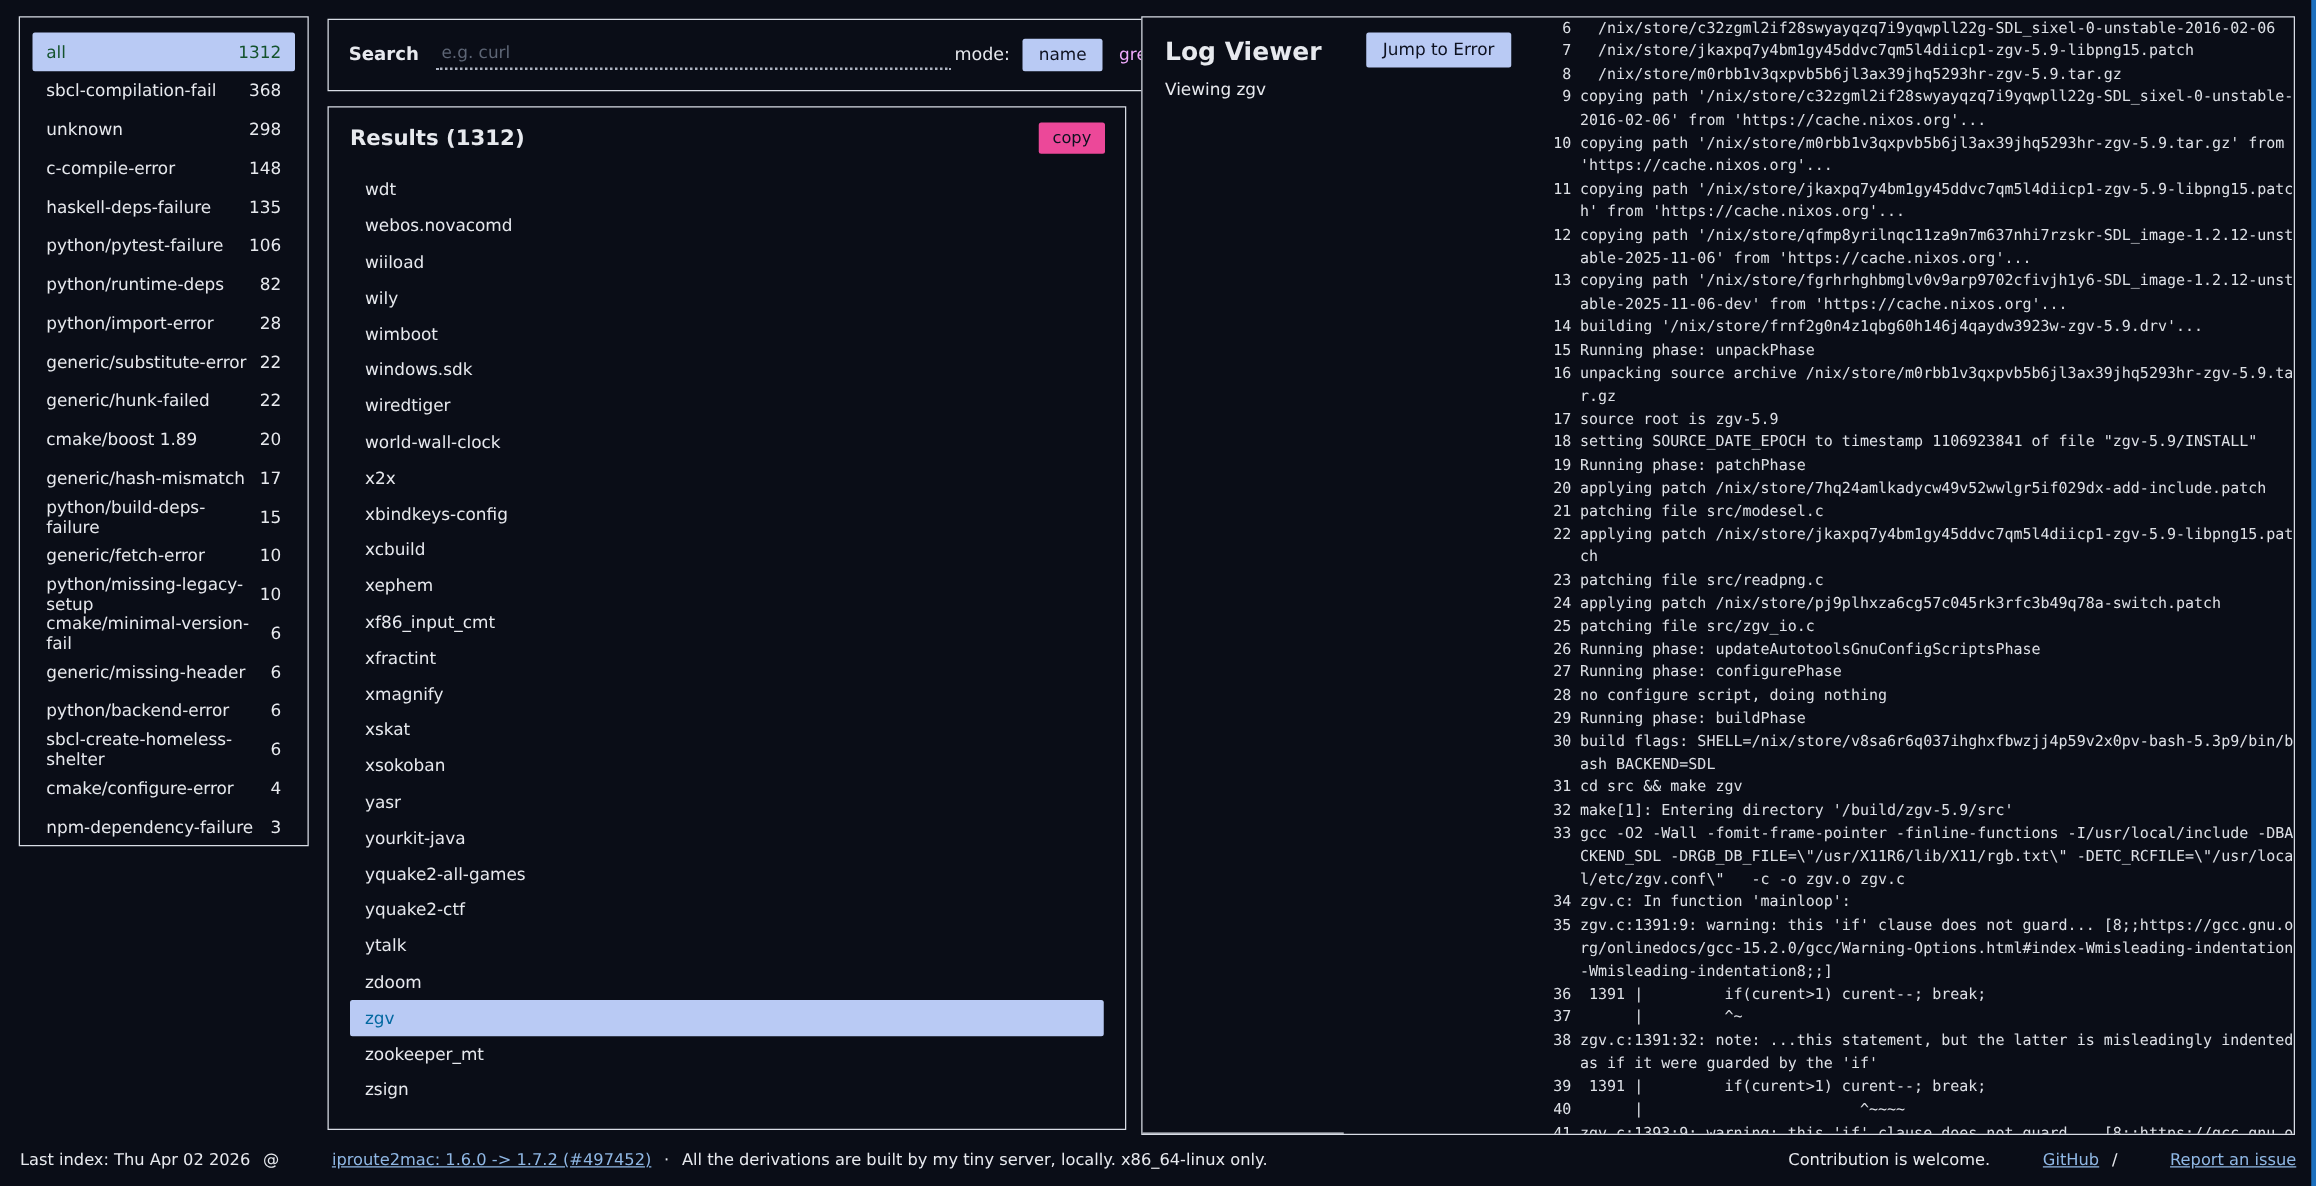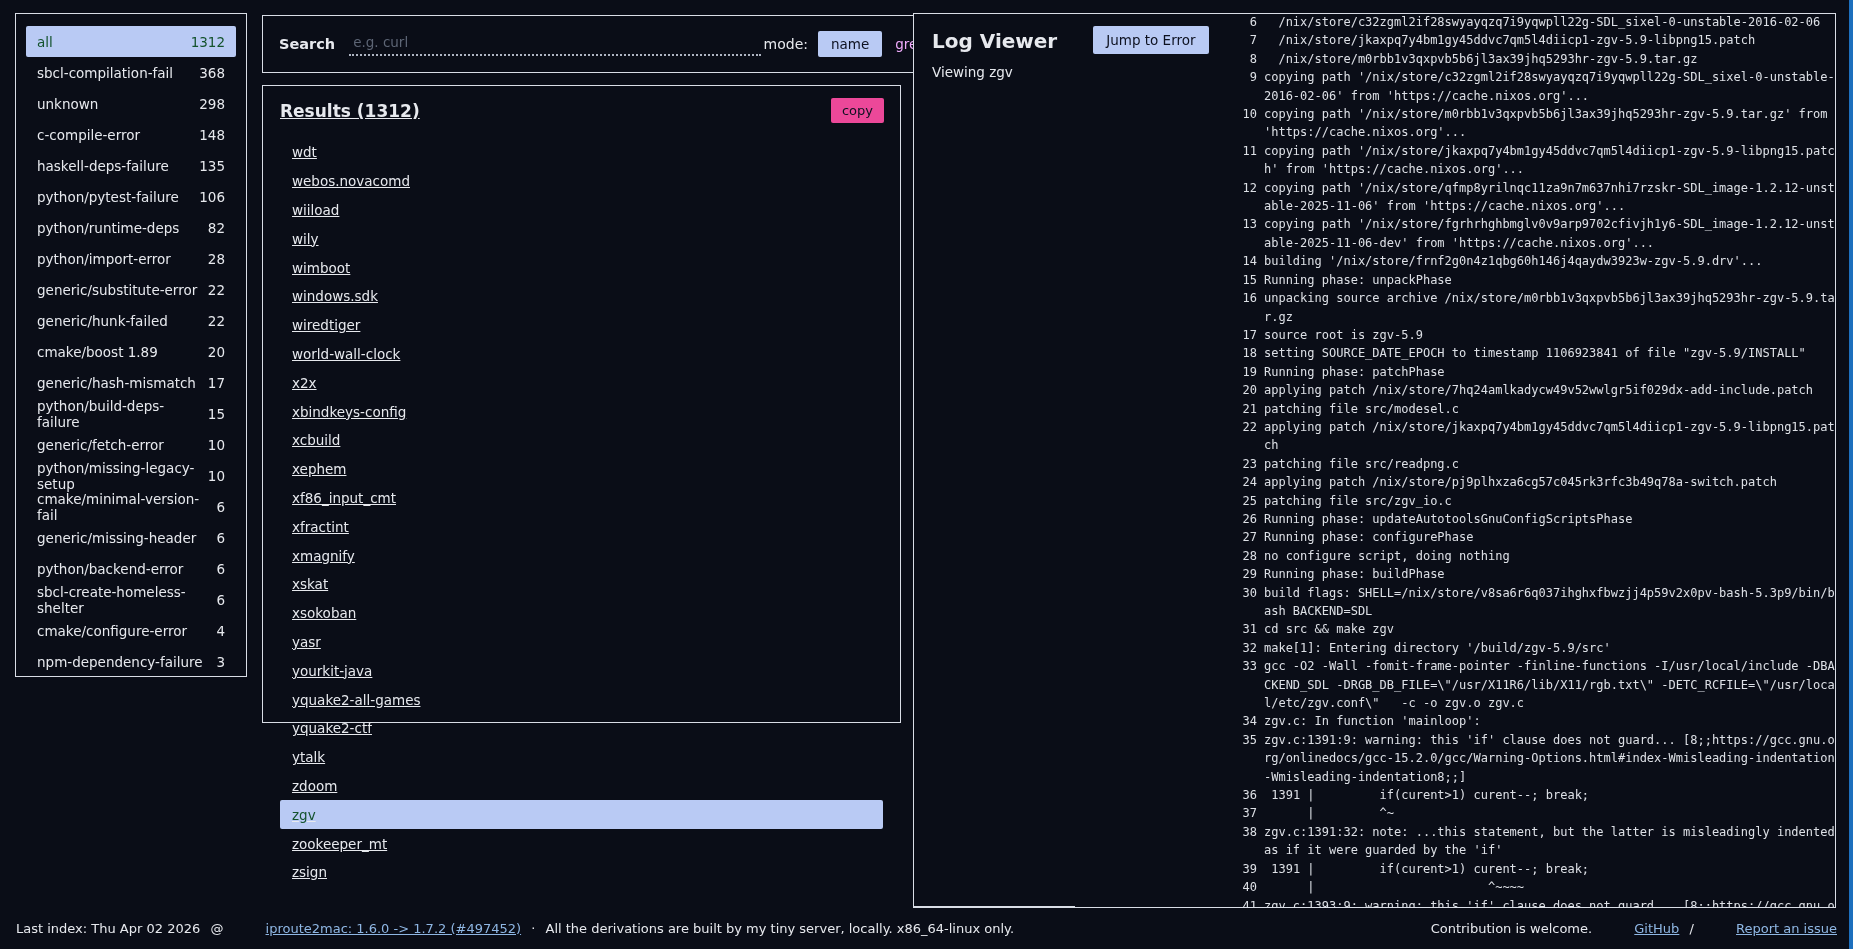--- a/index.html
+++ b/index.html
@@ -32,34 +32,34 @@
   }
   .search-input::placeholder { color:#5d6575; }
   .mode-label { margin-left:auto; font-size:14px; margin-right:10px; }
   .mode-btn {
     border:none; background:transparent; color:#f0abfc; font-size:13.5px;
     font-family:"DejaVu Sans", sans-serif; padding:5px 13px; cursor:pointer; border-radius:2px;
   }
   .mode-btn.active { background:#b9caf4; color:#0d1120; }
 
   
-  .results-panel { left:262px; top:85px; width:639px; height:638px;text-decoration:underline; }
+  .results-panel { left:262px; top:85px; width:639px; height:819px; }
   .results-header { padding:14px 16px 0 17px; margin-bottom:16px; position:relative; }
   .results-title { font-size:17px; font-weight:bold; line-height:22px; }
   .copy-btn {
     position:absolute; right:16px; top:12px;
     background:#ec4899; color:#0d1120; border:none; border-radius:2px;
     font-size:13px; font-family:"DejaVu Sans", sans-serif; padding:5px 11px; cursor:pointer;
   }
   .results-list { padding:0 17px; }
   .result-row {
     height:28.8px; display:flex; align-items:center; padding-left:12px;
     font-size:13.5px; cursor:pointer; border-radius:2px;
   }
-  .result-row.selected { background:#b9caf4; color:#14532d; }
+  .result-row.selected { background:#b9caf4; color:#0369a1; }
 
   
   .log-panel { left:913px; top:13px; width:923px; height:895px; display:flex; flex-direction:row; }
   .log-header { padding:16px 18px 14px; border-bottom:1.5px solid #d9dde6; }
   .log-title { font-size:20px; font-weight:bold; line-height:22px; }
   .log-subtitle { font-size:13.5px; margin-top:12px; }
   .log-toolbar { padding:12px 18px 9px; }
   .jump-btn {
     background:#b9caf4; color:#0d1120; border:none; border-radius:2px;
     font-size:13.5px; font-family:"DejaVu Sans", sans-serif; padding:6px 13px; cursor:pointer;

